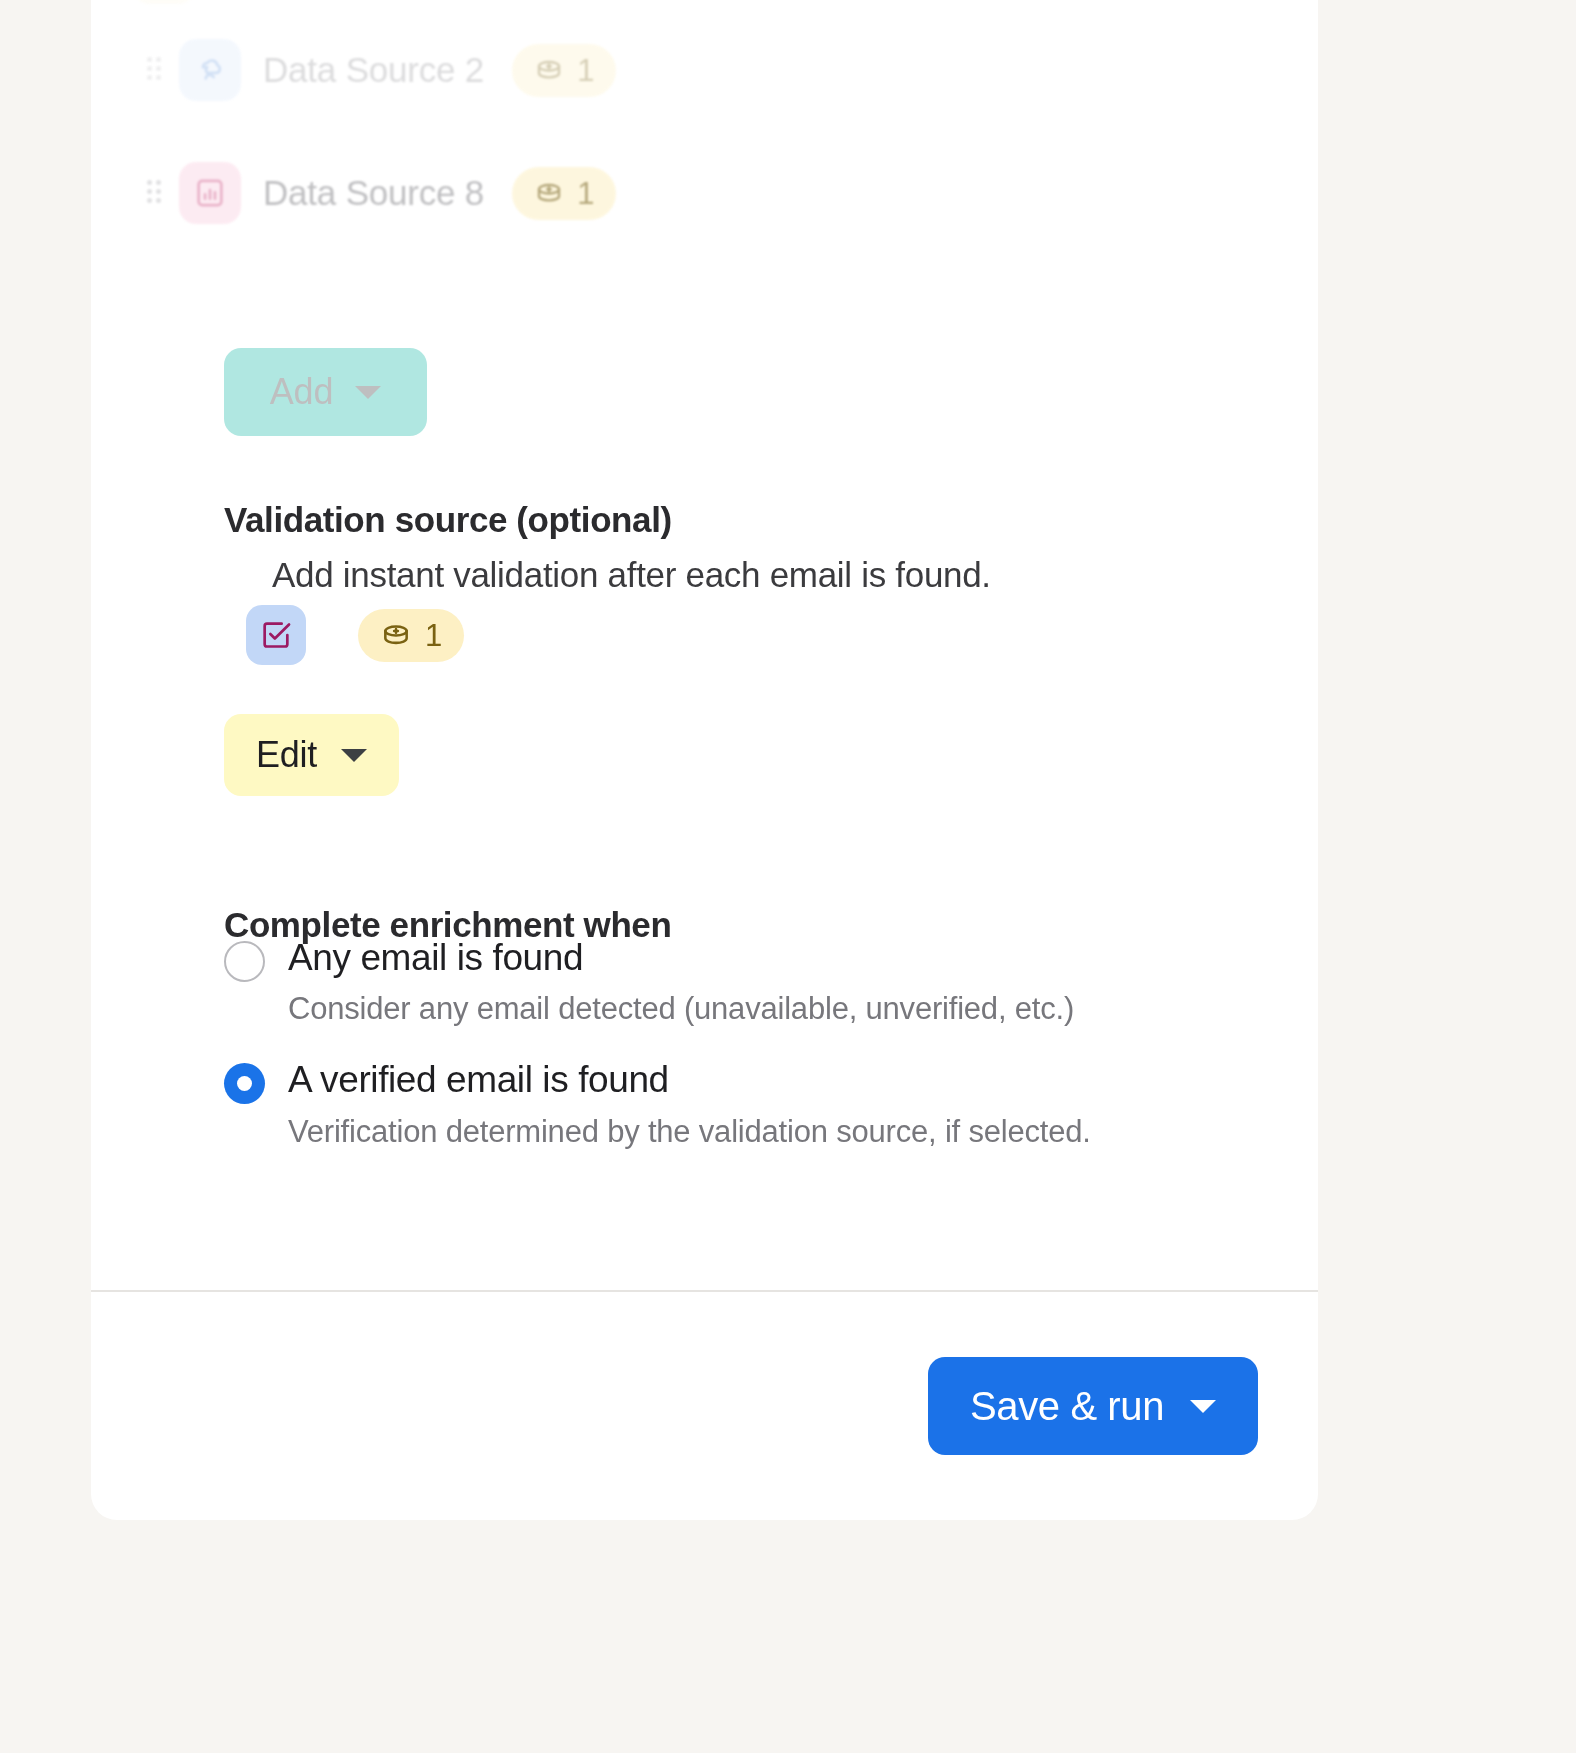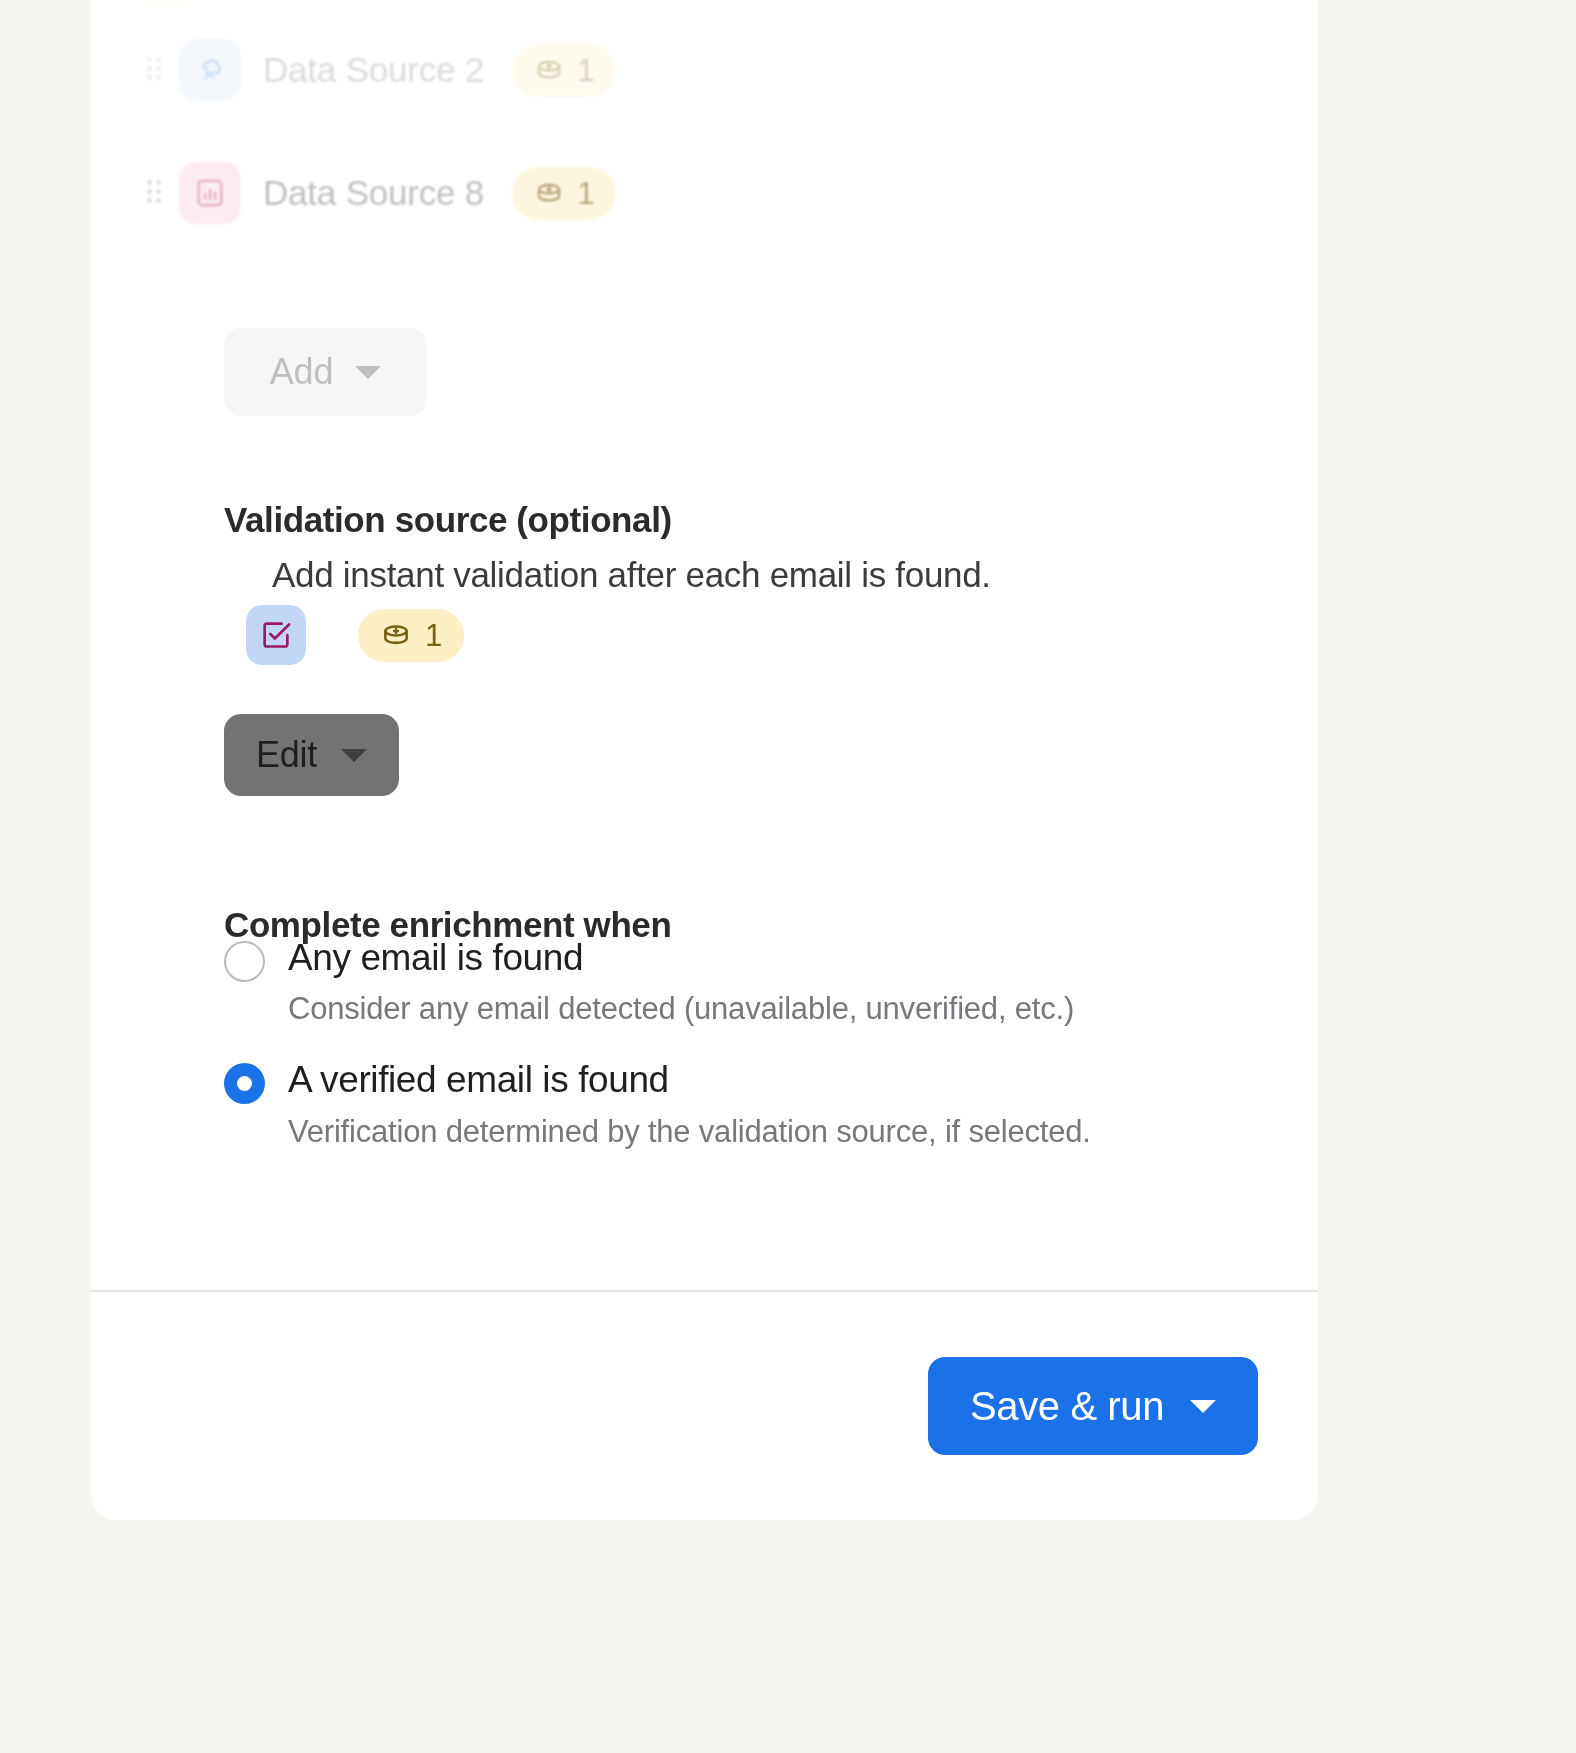--- a/index.html
+++ b/index.html
@@ -94,25 +94,25 @@
     line-height: 1;
   }
   .faded-1 { opacity: 0.12; filter: blur(1.4px); }
   .faded-2 { opacity: 0.30; filter: blur(1.1px); }
   .faded-3 { opacity: 0.55; filter: blur(0.8px); }
 
   
   .add-btn {
     position: absolute;
     left: 133px;
-    top: 368px;
+    top: 388px;
     width: 203px;
     height: 88px;
     border-radius: 17px;
-    background: #e5e5e5;
+    background: #14b8a6;
     display: flex;
     align-items: center;
     justify-content: center;
     gap: 22px;
     opacity: 0.33;
     filter: blur(0.5px);
   }
   .add-btn .lbl {
     font-size: 36px;
     color: #3c4043;
@@ -173,21 +173,21 @@
   }
 
   
   .edit-btn {
     position: absolute;
     left: 133px;
     top: 754px;
     width: 175px;
     height: 82px;
     border-radius: 17px;
-    background: #737373;
+    background: #fef9c3;
     display: flex;
     align-items: center;
     justify-content: center;
     gap: 24px;
     cursor: pointer;
   }
   .edit-btn .lbl {
     font-size: 36px;
     color: #1f1f22;
     letter-spacing: -0.3px;

